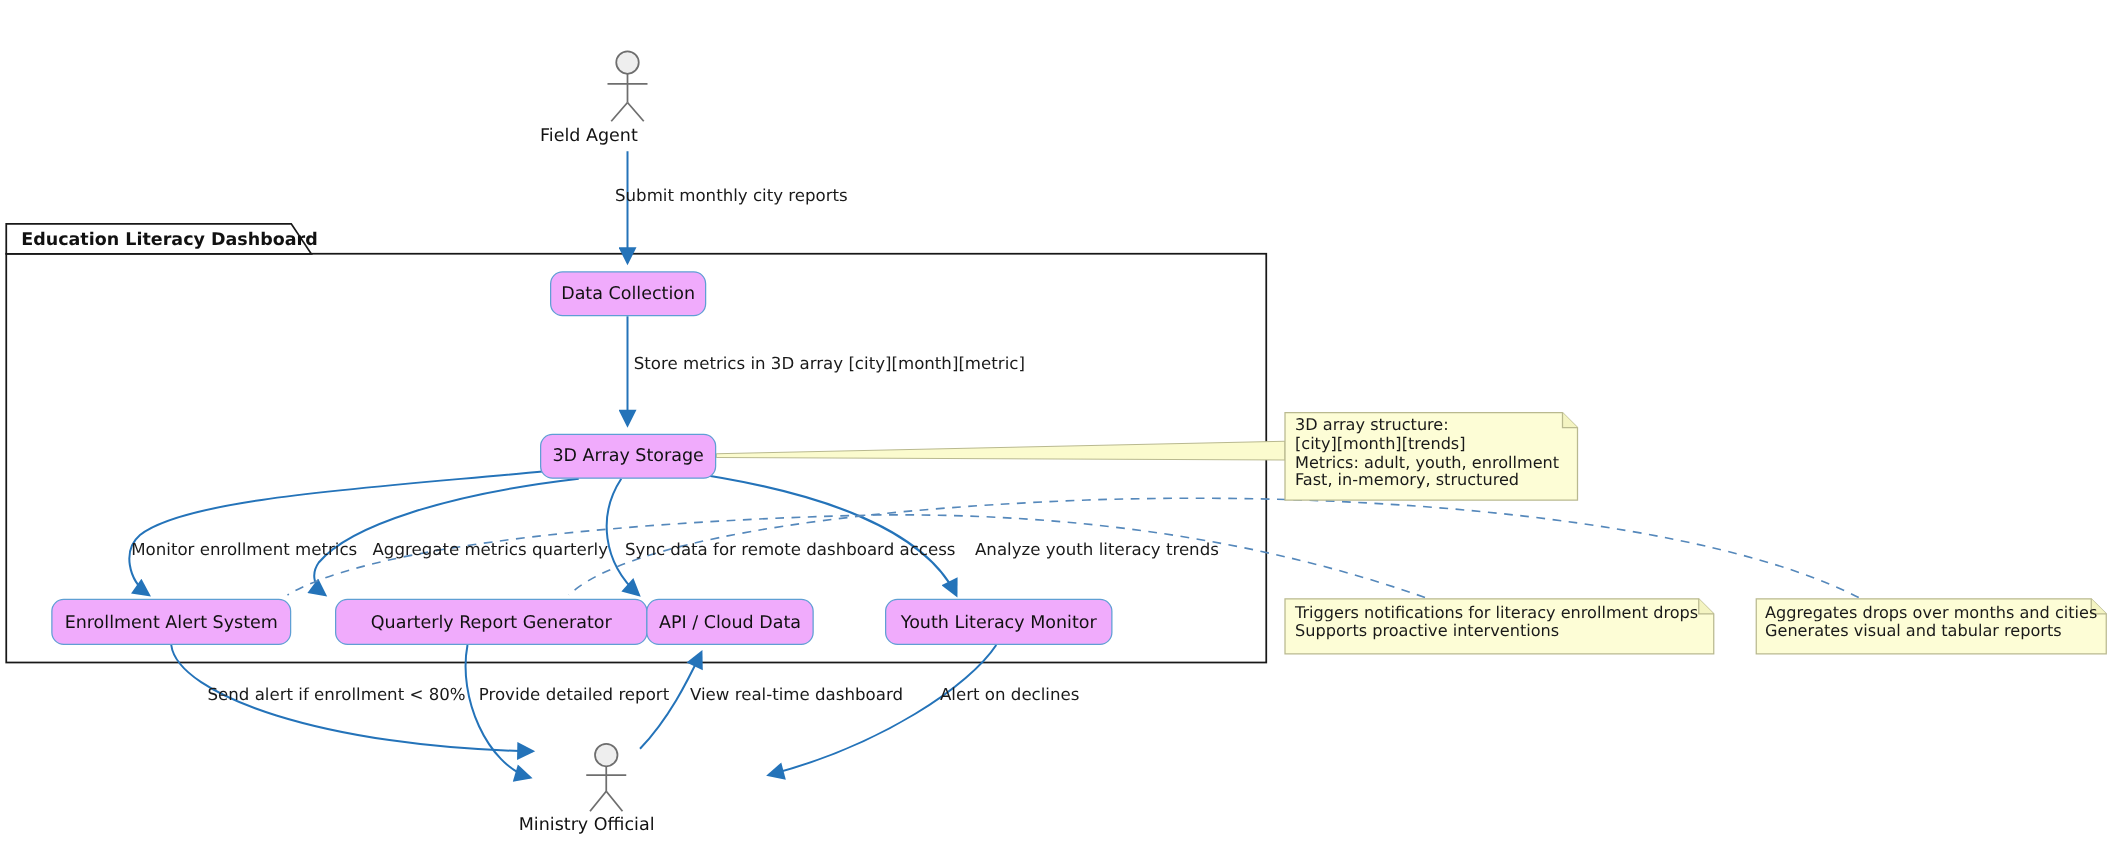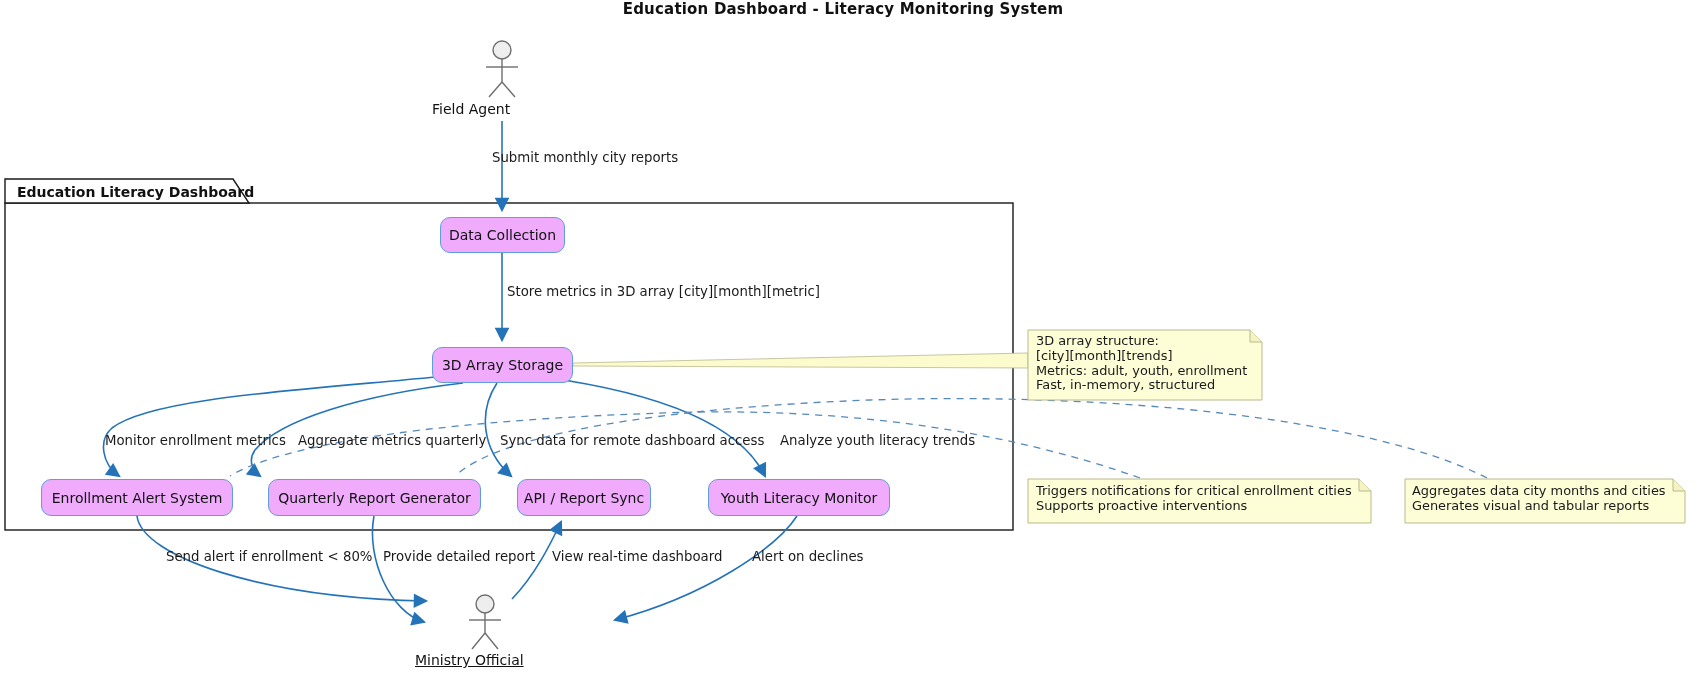--- a/index.html
+++ b/index.html
@@ -71,53 +71,52 @@
     <g stroke="#b9b98f" stroke-width="1">
       <path d="M1028,330 L1250,330 L1262,342 L1262,400 L1028,400 Z" fill="#fdfdd6"></path>
       <path d="M1250,330 L1250,342 L1262,342" fill="#f4f4c2"></path>
       <path d="M1028,479 L1359,479 L1371,491 L1371,523 L1028,523 Z" fill="#fdfdd6"></path>
       <path d="M1359,479 L1359,491 L1371,491" fill="#f4f4c2"></path>
       <path d="M1405,479 L1673,479 L1685,491 L1685,523 L1405,523 Z" fill="#fdfdd6"></path>
       <path d="M1673,479 L1673,491 L1685,491" fill="#f4f4c2"></path>
     </g>
   </svg>
 
-  <div class="abs title" style="left:0;top:8;width:1686px;">Education Dashboard - Literacy Monitoring System</div>
 
   <div class="actor-label" style="left:432px;top:101px;width:140px;">Field Agent</div>
-  <div class="actor-label" style="left:415px;top:652px;width:140px;text-decoration:underline;">Ministry Official</div>
+  <div class="actor-label" style="left:415px;top:652px;width:140px;">Ministry Official</div>
 
   <div class="abs pkg-label" style="left:17px;top:184px;">Education Literacy Dashboard</div>
 
   <div class="node" style="left:440px;top:217px;width:125px;height:36px;">Data Collection</div>
   <div class="node" style="left:432px;top:347px;width:141px;height:36px;">3D Array Storage</div>
   <div class="node" style="left:41px;top:479px;width:192px;height:37px;">Enrollment Alert System</div>
-  <div class="node" style="left:268px;top:479px;width:213px;height:37px;">Quarterly Report Generator</div>
-  <div class="node" style="left:517px;top:479px;width:134px;height:37px;">API / Report Sync</div>
+  <div class="node" style="left:268px;top:479px;width:250px;height:37px;">Quarterly Report Generator</div>
+  <div class="node" style="left:517px;top:479px;width:134px;height:37px;">API / Cloud Data</div>
   <div class="node" style="left:708px;top:479px;width:182px;height:37px;">Youth Literacy Monitor</div>
 
   <div class="edge-label" style="left:492px;top:150px;">Submit monthly city reports</div>
   <div class="edge-label" style="left:507px;top:284px;">Store metrics in 3D array [city][month][metric]</div>
   <div class="edge-label" style="left:105px;top:433px;">Monitor enrollment metrics</div>
   <div class="edge-label" style="left:298px;top:433px;">Aggregate metrics quarterly</div>
   <div class="edge-label" style="left:500px;top:433px;">Sync data for remote dashboard access</div>
   <div class="edge-label" style="left:780px;top:433px;">Analyze youth literacy trends</div>
   <div class="edge-label" style="left:166px;top:549px;">Send alert if enrollment &lt; 80%</div>
   <div class="edge-label" style="left:383px;top:549px;">Provide detailed report</div>
   <div class="edge-label" style="left:552px;top:549px;">View real-time dashboard</div>
   <div class="edge-label" style="left:752px;top:549px;">Alert on declines</div>
 
   <div class="note-text" style="left:1036px;top:334px;">
     <div>3D array structure:</div>
     <div>[city][month][trends]</div>
     <div>Metrics: adult, youth, enrollment</div>
     <div>Fast, in-memory, structured</div>
   </div>
   <div class="note-text" style="left:1036px;top:484px;">
-    <div>Triggers notifications for critical enrollment cities</div>
+    <div>Triggers notifications for literacy enrollment drops</div>
     <div>Supports proactive interventions</div>
   </div>
   <div class="note-text" style="left:1412px;top:484px;">
-    <div>Aggregates data city months and cities</div>
+    <div>Aggregates drops over months and cities</div>
     <div>Generates visual and tabular reports</div>
   </div>
 
 </div>
 
 </body></html>

